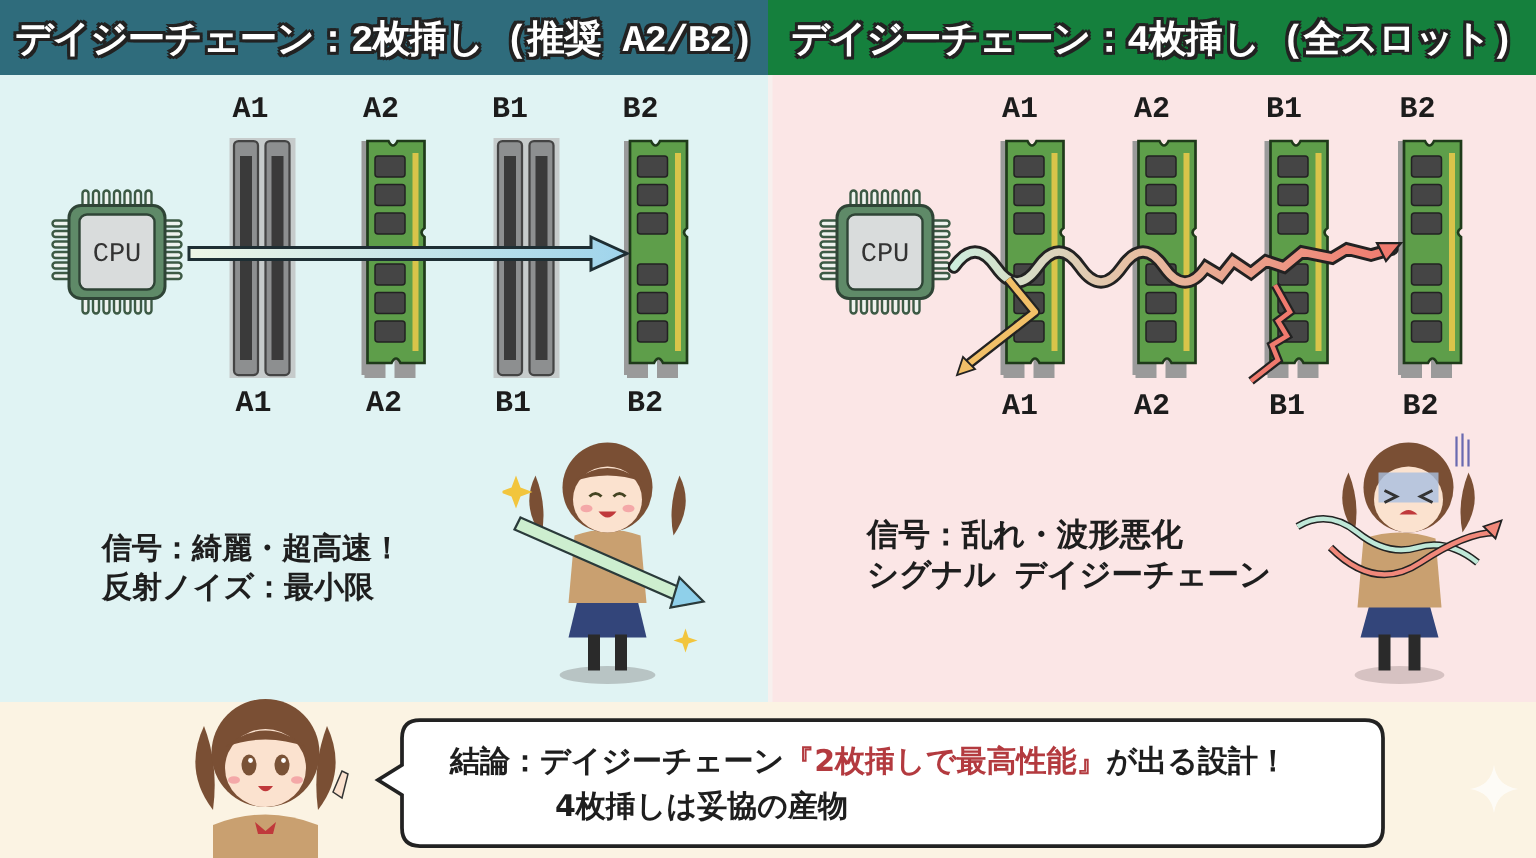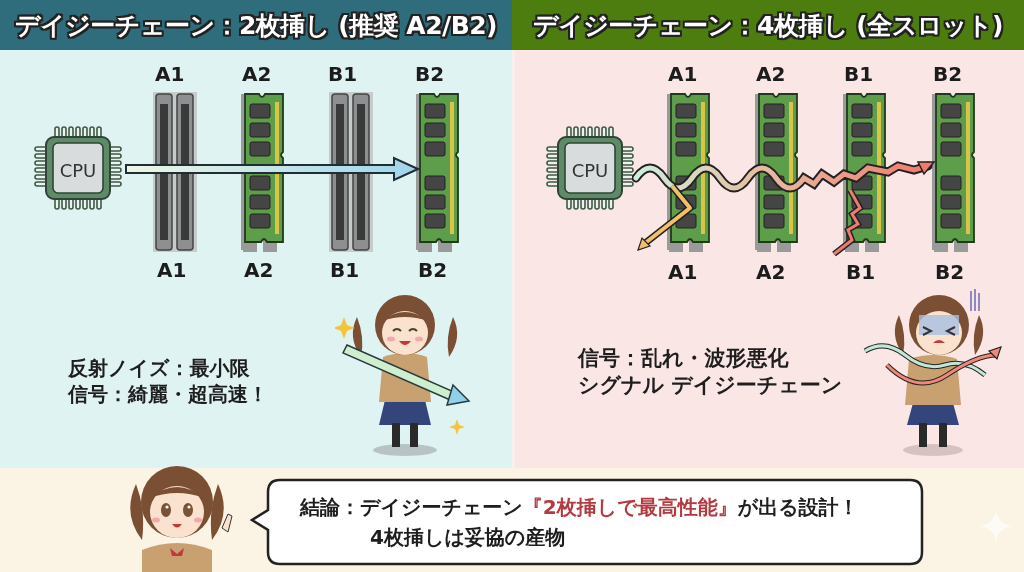--- a/index.html
+++ b/index.html
@@ -1,30 +1,30 @@
 <!DOCTYPE html>
 <html><head>
 <meta charset="utf-8">
 <style>
   * { box-sizing: border-box; margin: 0; padding: 0; }
   html, body { width: 1024px; height: 572px; overflow: hidden; }
   body { font-family: "DejaVu Sans", sans-serif; background: #fbf3e3; position: relative; }
 
-  .panel { position: absolute; top: 0; height: 468px; width: 604px; overflow: hidden; }
+  .panel { position: absolute; top: 0; height: 468px; width: 604px; overflow: hidden; font-family: Liberation Mono, monospace; }
   .panel.left { left: 0; background: #e0f3f3; }
   .panel.right { left: 512px; background: #fbe6e6; }
   .panel.right::before { content:""; position:absolute; left:0; top:0; width:3px; height:100%; background:#f7f0ee; }
 
   .header { position: absolute; top: 0; left: 0; width: 512px; height: 50px;
     display: flex; align-items: center; justify-content: center;
     color: #fff; font-weight: bold; font-size: 25px; letter-spacing: -0.5px;
     text-shadow: -2px -2px 0 #222, 2px -2px 0 #222, -2px 2px 0 #222, 2px 2px 0 #222, 0 2px 0 #222, 0 -2px 0 #222, 2px 0 0 #222, -2px 0 0 #222;
   }
   .left .header { background: #2f6c7c; }
-  .right .header { background: #4d7c0f; }
+  .right .header { background: #15803d; }
 
   .slot-label { position: absolute; font-weight: bold; font-size: 20px; color: #1c1c1c; width: 40px; }
 
   .cpu { position: absolute; width: 90px; height: 90px; }
   .cpu svg { width: 100%; height: 100%; }
 
   .dimm { position: absolute; width: 46px; height: 160px; }
   .dimm svg { width: 100%; height: 100%; }
 
   .status { position: absolute; font-weight: bold; color: #1e1e1e; line-height: 1.3; }
@@ -154,22 +154,22 @@
     <defs>
         <linearGradient id="ga" x1="0" x2="1">
           <stop offset="0" stop-color="#eef6e6"></stop>
           <stop offset="1" stop-color="#9fd4ec"></stop>
         </linearGradient>
       </defs>
     <path d="M2 9 H270 V2 L294 13 L270 24 V17 H2 Z" fill="url(#ga)" stroke="#1e2e33" stroke-width="2"></path>
   </svg>
 
   <div class="status">
+    <div>信号：綺麗・超高速！</div>
     <div>反射ノイズ：最小限</div>
-    <div>信号：綺麗・超高速！</div>
   </div>
 
   <div class="chara" style="left:335px;top:285px;width:140px;height:175px">
     <svg viewBox="0 0 140 175">
       <ellipse cx="70" cy="165" rx="32" ry="6" fill="#b8c4c4"></ellipse>
       <path d="M50 115 h40 l6 25 h-52 z" fill="#33457a"></path>
       <path d="M48 72 q22 -8 44 0 l4 45 h-52 z" fill="#c9a070"></path>
       <rect x="57" y="138" width="8" height="24" fill="#2a2a2a"></rect>
         <rect x="75" y="138" width="8" height="24" fill="#2a2a2a"></rect>
       <path d="M22 32 q-10 20 4 40 q4 -20 -4 -40z" fill="#7a4f34"></path>

